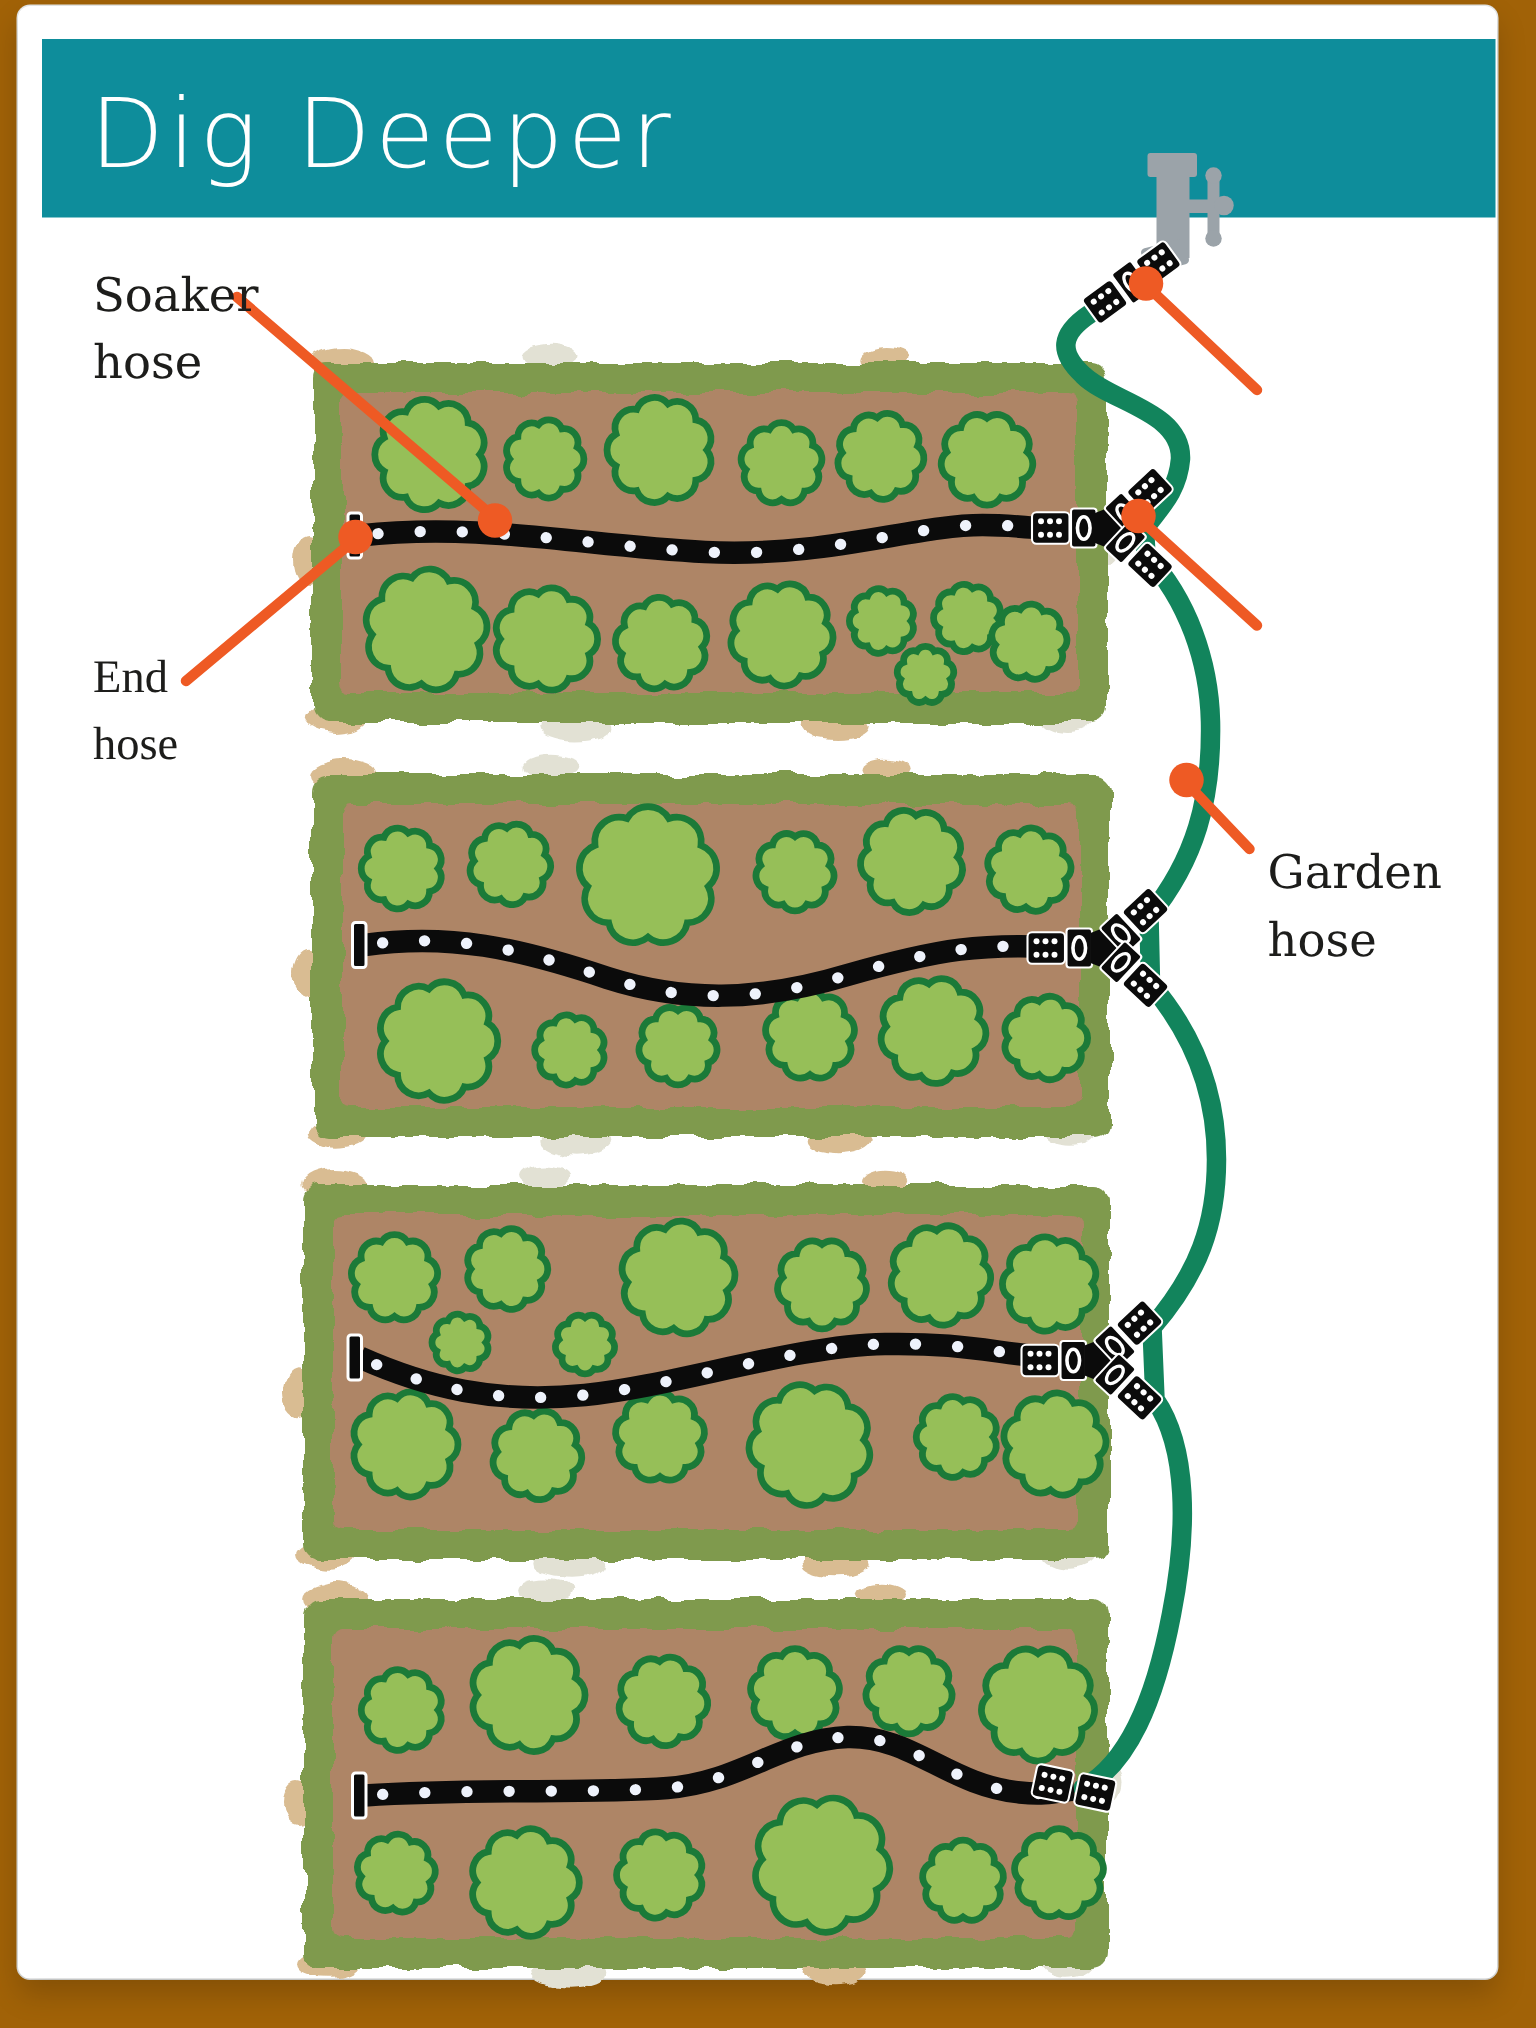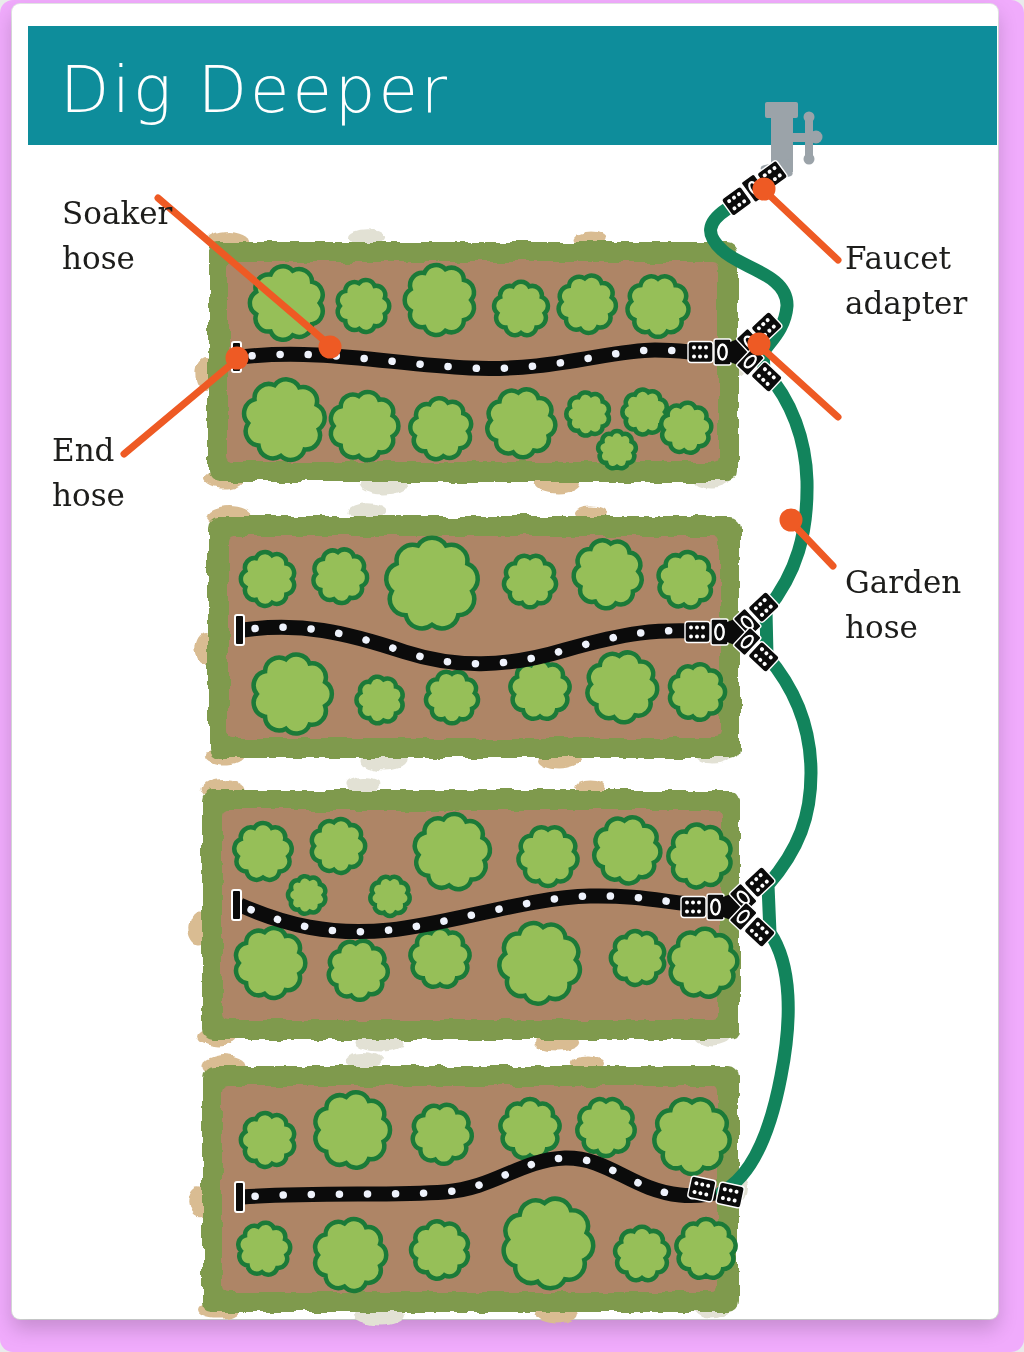--- a/index.html
+++ b/index.html
@@ -1,17 +1,17 @@
 <!DOCTYPE html>
 <html><head>
 <meta charset="utf-8">
 <style>
   html,body{margin:0;padding:0;background:#e9ebeb;}
-  #stage{position:relative;width:1024px;height:1352px;margin:0 auto;background:#f0abfc;overflow:hidden;
-         font-family:"DejaVu Serif","Liberation Serif",serif;border-radius:13px;}
+  #stage{position:relative;width:1024px;height:1352px;margin:0 auto;background:#a16207;overflow:hidden;
+         font-family:"DejaVu Serif","Liberation Serif",serif;}
   #card{position:absolute;left:12px;top:4px;width:986px;height:1315px;background:#ffffff;
         border-radius:8px;box-shadow:0 10px 20px rgba(0,0,0,.18),0 0 0 1px #e6e8e8;}
   #header-bar{position:absolute;left:28px;top:26px;width:969px;height:119px;
         display:flex;align-items:center;padding-left:32px;padding-top:8px;box-sizing:border-box;}
   #page-title{font-family:"DejaVu Sans","Liberation Sans",sans-serif;font-weight:300;
         font-size:64px;letter-spacing:3px;color:#fff;line-height:1;}
   #art{position:absolute;left:0;top:0;width:1024px;height:1352px;}
   .callout-label{position:absolute;font-size:31px;line-height:45px;color:#1d1d1b;white-space:nowrap;}
   .callout-label span{display:block;}
 </style>
@@ -271,29 +271,25 @@
         <circle cx="237" cy="358" r="11.5" fill="#ee5a24"></circle>
         <line x1="838" y1="260" x2="766" y2="192" stroke="#ee5a24" stroke-width="7" stroke-linecap="round"></line>
         <circle cx="764" cy="189" r="11.5" fill="#ee5a24"></circle>
         <line x1="838" y1="417" x2="761" y2="347" stroke="#ee5a24" stroke-width="7" stroke-linecap="round"></line>
         <circle cx="759" cy="344" r="11.5" fill="#ee5a24"></circle>
         <line x1="833" y1="566" x2="792" y2="523" stroke="#ee5a24" stroke-width="7" stroke-linecap="round"></line>
         <circle cx="791" cy="520" r="11.5" fill="#ee5a24"></circle>
       </g>
     </svg>
 
-  <div class="callout-label" style="color: rgb(29, 29, 27); left: 62px; top: 175px; margin-top: 16px;">
+  <div class="callout-label" style="color: rgb(29, 29, 27); left: 62px; top: 175px;">
     <span>Soaker</span>
     <span>hose</span>
   </div>
-  <div class="callout-label" style="color: rgb(29, 29, 27); left: 52px; top: 428px;">
+  <div class="callout-label" style="color: rgb(29, 29, 27); left: 62px; top: 428px; font-family: Liberation Serif, serif;">
     <span>End</span>
     <span>hose</span>
-  </div>
-  <div class="callout-label" style="color: rgb(29, 29, 27); left: 845px; top: 236px;">
-    <span>Faucet</span>
-    <span>adapter</span>
   </div>
   <div class="callout-label" style="color: rgb(29, 29, 27); left: 845px; top: 560px;">
     <span>Garden</span>
     <span>hose</span>
   </div>
 </div>
 
 </body></html>

